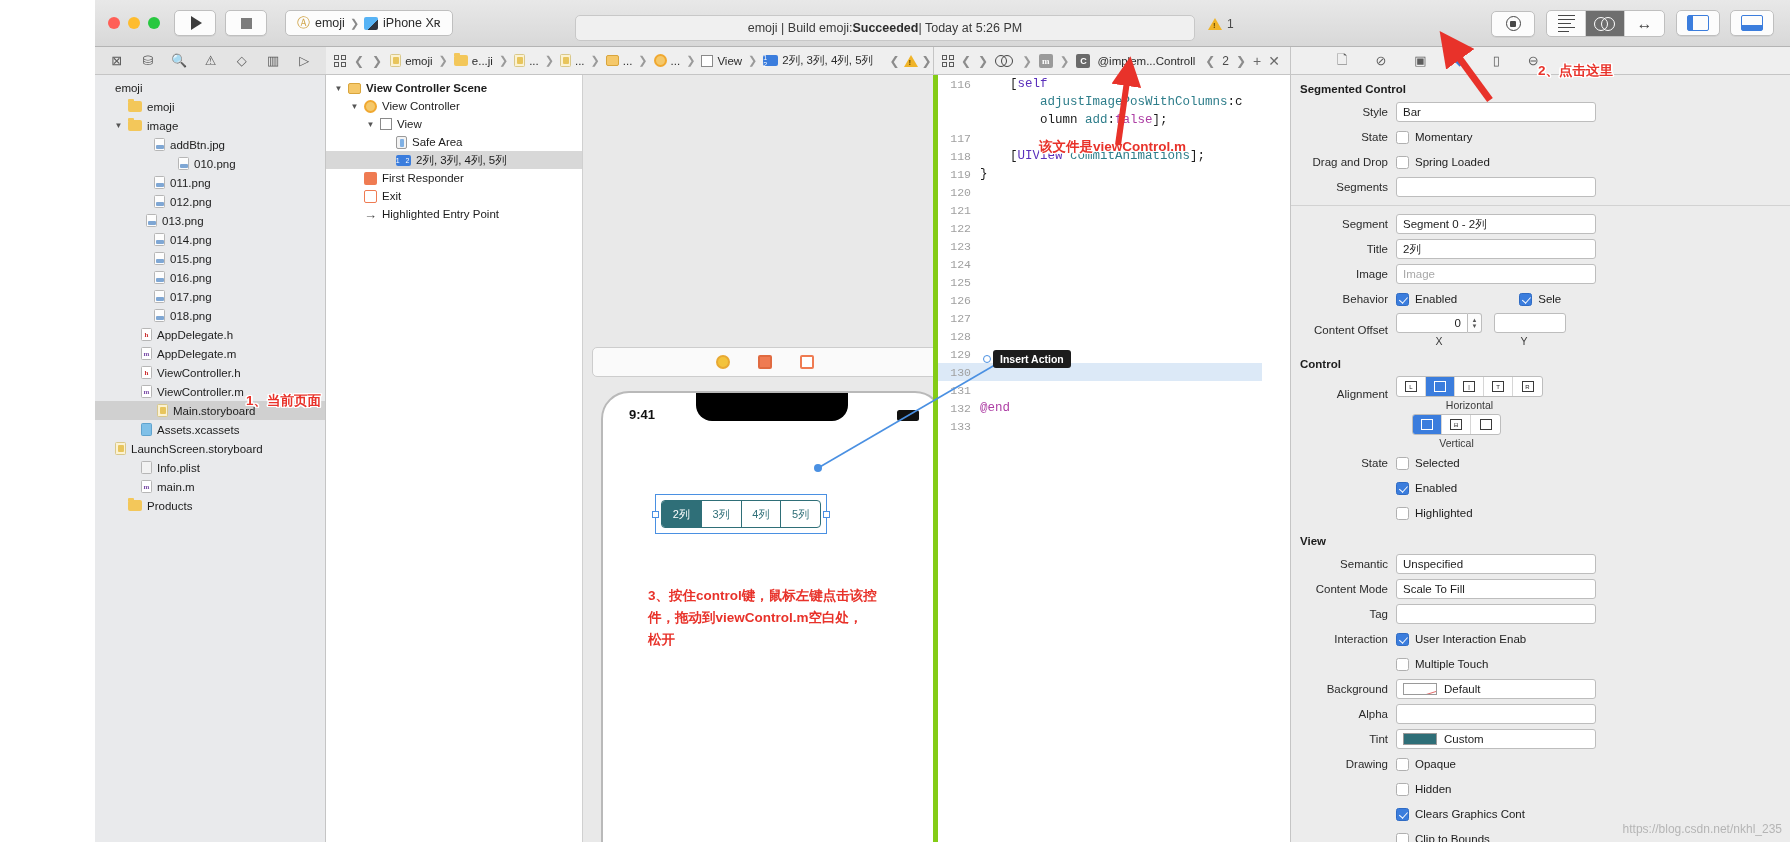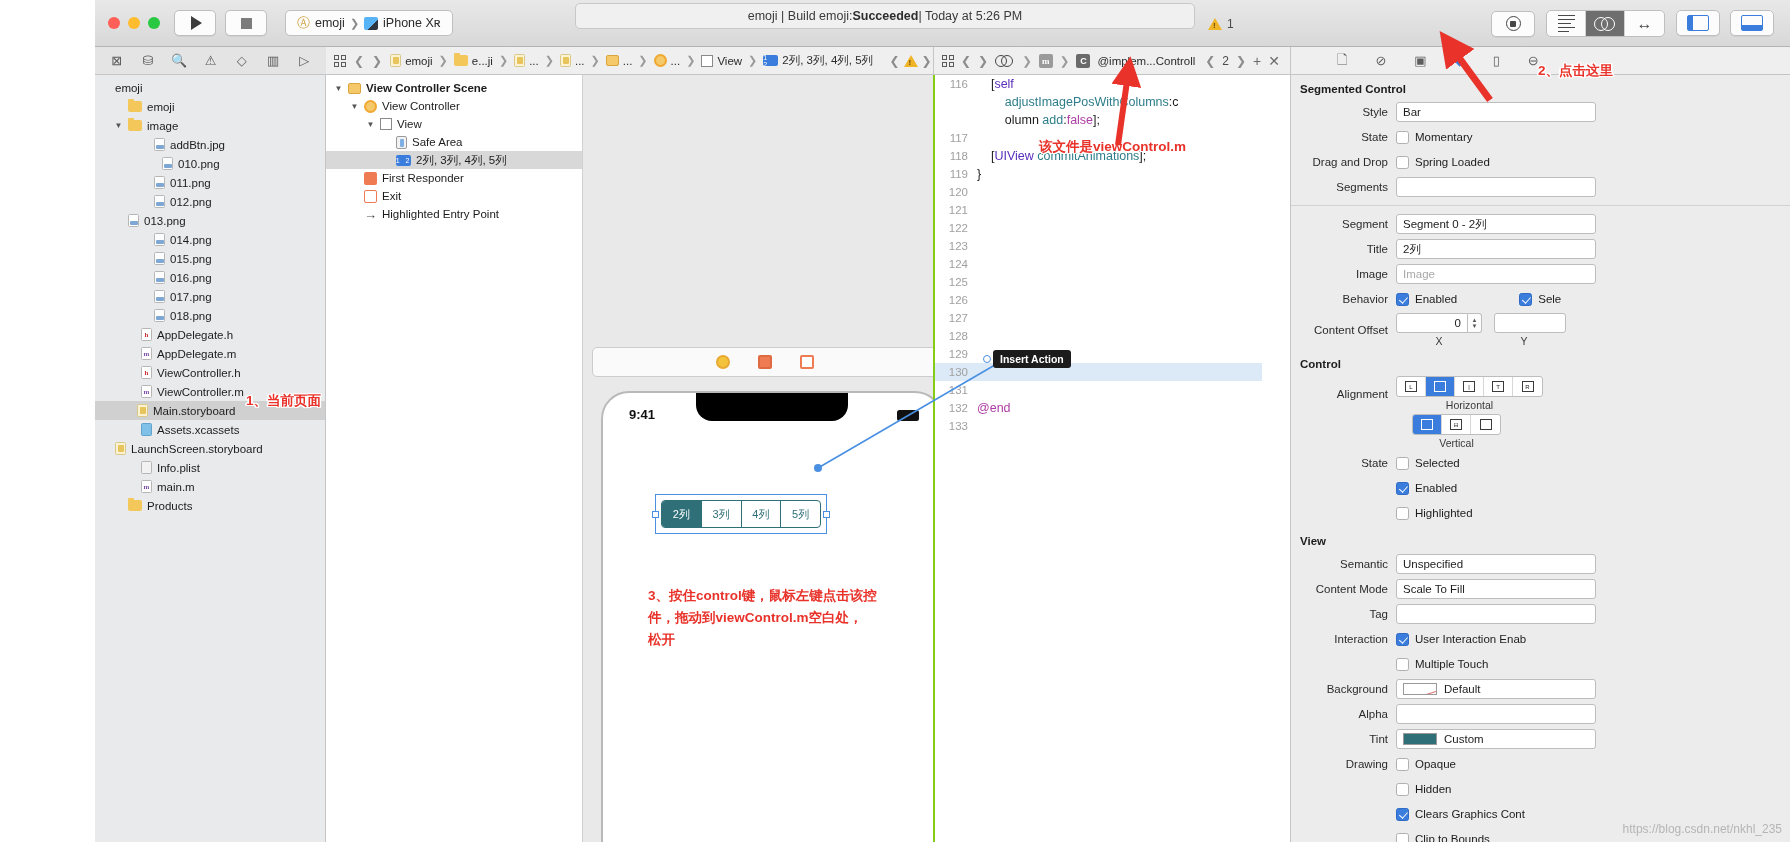--- a/index.html
+++ b/index.html
@@ -34,21 +34,21 @@
   .stop-sq { width:11px;height:11px;background:#7c7c7c;}
   .scheme {
     height:26px; background:#fcfcfc; border:1px solid #bfbfbf;border-radius:5px;
     display:flex;align-items:center;gap:5px;padding:0 11px; font-size:12.5px; color:#2b2b2b;
     margin-left:9px;
   }
   .xcode-ico{ color:#d1a54a; font-size:13px;}
   .chev-sep{color:#8a8a8a;font-size:11px;}
   .dev-ico{ width:14px;height:13px;background:linear-gradient(135deg,#57b3f5 60%,#2e3440 60%); border-radius:2px;}
   .status-field {
-    position:absolute; left:480px; top:3px; width:620px; height:26px;
+    position:absolute; left:480px; top:15px; width:620px; height:26px;
     background:#f0f0f0; border:1px solid #c8c8c8; border-radius:5px;
     display:flex; align-items:center; justify-content:center; gap:0px;
     font-size:12.5px; color:#3a3a3a;text-align:right;
   }
   .status-field b{font-weight:bold;color:#2d2d2d;}
   .warn-area {position:absolute; left:1113px; top:17px; display:flex;align-items:center;gap:5px;}
   .warn-tri{ width:0;height:0;border-left:7px solid transparent;border-right:7px solid transparent;border-bottom:12px solid #f0b429;position:relative;}
   .warn-tri:after{content:"!";position:absolute;left:-2px;top:3px;font-size:8px;color:#6b4b00;font-weight:bold;}
   .tb-right { position:absolute; right:16px; top:10px; display:flex; gap:11px; align-items:center;}
   .seg-group{ display:flex; background:#fcfcfc;border:1px solid #bfbfbf;border-radius:5px;overflow:hidden;height:27px;}
@@ -162,22 +162,22 @@
   
   .code-toolbar{
     position:absolute;left:933px;top:47px;width:357px;height:28px;
     background:#efefef;border-bottom:1px solid #c5c5c5;border-left:1px solid #c5c5c5;
     display:flex;align-items:center;gap:7px;padding-left:8px;font-size:11.5px;color:#2b2b2b;
   }
   .m-ico{width:14px;height:14px;background:#9a9a9a;color:#fff;font-size:9px;font-weight:bold;display:flex;align-items:center;justify-content:center;border-radius:2px;font-family:"Liberation Serif",serif;}
   .c-ico{width:14px;height:14px;background:#6a6a6a;color:#fff;font-size:9px;font-weight:bold;display:flex;align-items:center;justify-content:center;border-radius:2px;}
   .codearea{
     position:absolute;left:933px;top:75px;width:329px;height:767px;background:#fff;
-    border-left:2px solid #84cc16;overflow:hidden;
-    font-family:Liberation Sans, sans-serif; font-size:12.5px;
+    border-left:5px solid #84cc16;overflow:hidden;
+    font-family:Liberation Mono, monospace; font-size:12.5px;
   }
   .cline{display:flex;height:18px;align-items:center;}
   .lnum{width:42px;text-align:right;padding-right:9px;color:#a0a0a0;font-size:11.5px;flex:none;}
   .ctext{white-space:pre;color:#1c1c1c;}
   .kw{color:#ad3da4;}
   .cls{color:#5a2fbb;}
   .mth{color:#2d7d8a;}
   .hl-row{background:#dce9f7;}
   .insert-badge{
     position:absolute;left:52px;top:0px;background:#1c1c1c;color:#fff;font-size:10.5px;font-weight:bold;
@@ -325,36 +325,36 @@
       <div class="navrow" style="padding-left: 19px;">
         <span class="tw">▼</span>
         <span class="fold"></span>
         <span>image</span>
       </div>
       <div class="navrow" style="padding-left: 45px;">
         <span class="tw"></span>
         <span class="fileico img"></span>
         <span>addBtn.jpg</span>
       </div>
-      <div class="navrow" style="padding-left: 53px;">
+      <div class="navrow" style="padding-left: 69px;">
         <span class="tw"></span>
         <span class="fileico img"></span>
         <span>010.png</span>
       </div>
       <div class="navrow" style="padding-left: 45px;">
         <span class="tw"></span>
         <span class="fileico img"></span>
         <span>011.png</span>
       </div>
       <div class="navrow" style="padding-left: 45px;">
         <span class="tw"></span>
         <span class="fileico img"></span>
         <span>012.png</span>
       </div>
-      <div class="navrow" style="padding-left: 19px;">
+      <div class="navrow" style="padding-left: 37px;">
         <span class="tw"></span>
         <span class="fileico img"></span>
         <span>013.png</span>
       </div>
       <div class="navrow" style="padding-left: 45px;">
         <span class="tw"></span>
         <span class="fileico img"></span>
         <span>014.png</span>
       </div>
       <div class="navrow" style="padding-left: 45px;">
@@ -390,21 +390,21 @@
       <div class="navrow" style="padding-left: 32px;">
         <span class="tw"></span>
         <span class="fileico">h</span>
         <span>ViewController.h</span>
       </div>
       <div class="navrow" style="padding-left: 32px;">
         <span class="tw"></span>
         <span class="fileico m">m</span>
         <span>ViewController.m</span>
       </div>
-      <div class="navrow sel" style="padding-left: 28px;">
+      <div class="navrow sel" style="padding-left: 48px;">
         <span class="tw"></span>
         <span class="fileico sb"></span>
         <span>Main.storyboard</span>
       </div>
       <div class="navrow" style="padding-left: 32px;">
         <span class="tw"></span>
         <span class="fileico xc"></span>
         <span>Assets.xcassets</span>
       </div>
       <div class="navrow" style="">

